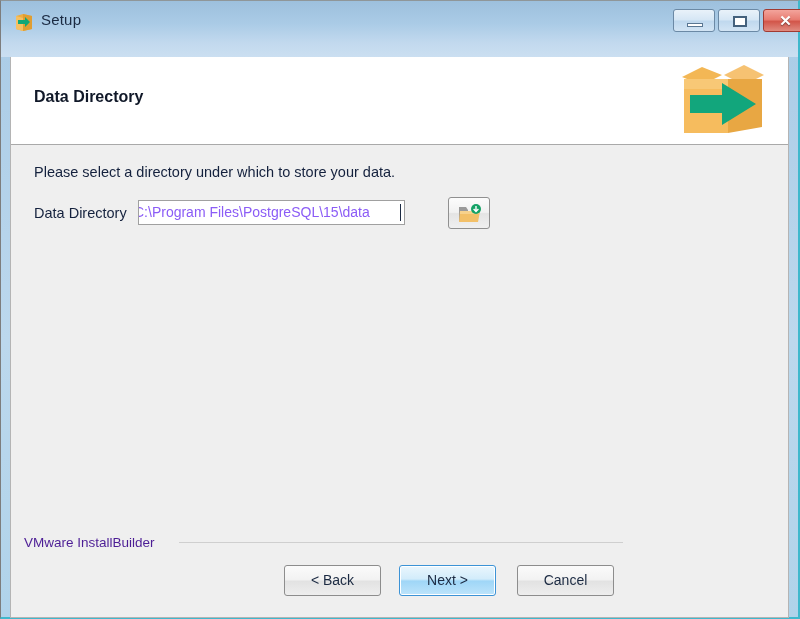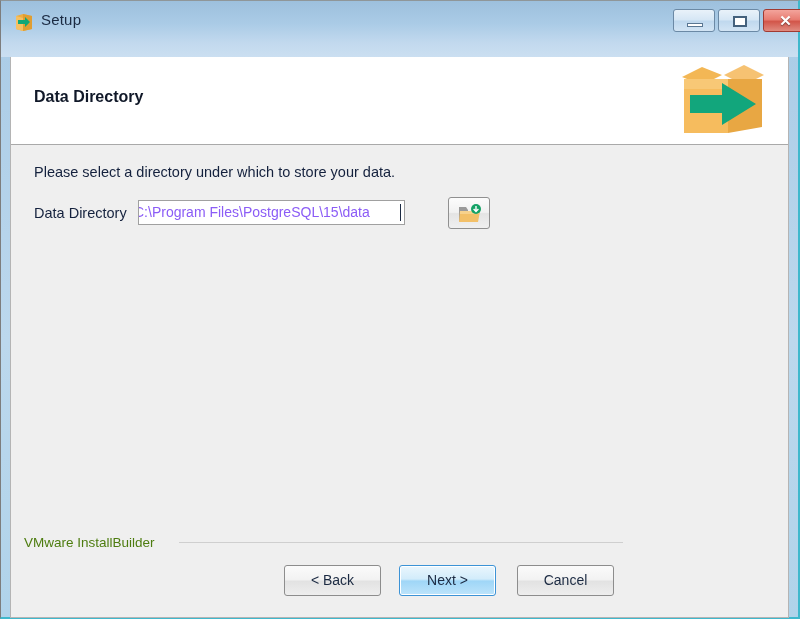--- a/index.html
+++ b/index.html
@@ -224,21 +224,21 @@
     width: 24px;
     height: 20px;
   }
 
   
   #footer-brand {
     position: absolute;
     left: 13px;
     bottom: 66px;
     font-size: 13.5px;
-    color: #4d7c0f;
+    color: #4c1d95;
     white-space: nowrap;
   }
   #footer-rule {
     position: absolute;
     left: 168px;
     bottom: 73px;
     right: 12px;
     height: 1px;
     background: #cfcfcf;
   }

